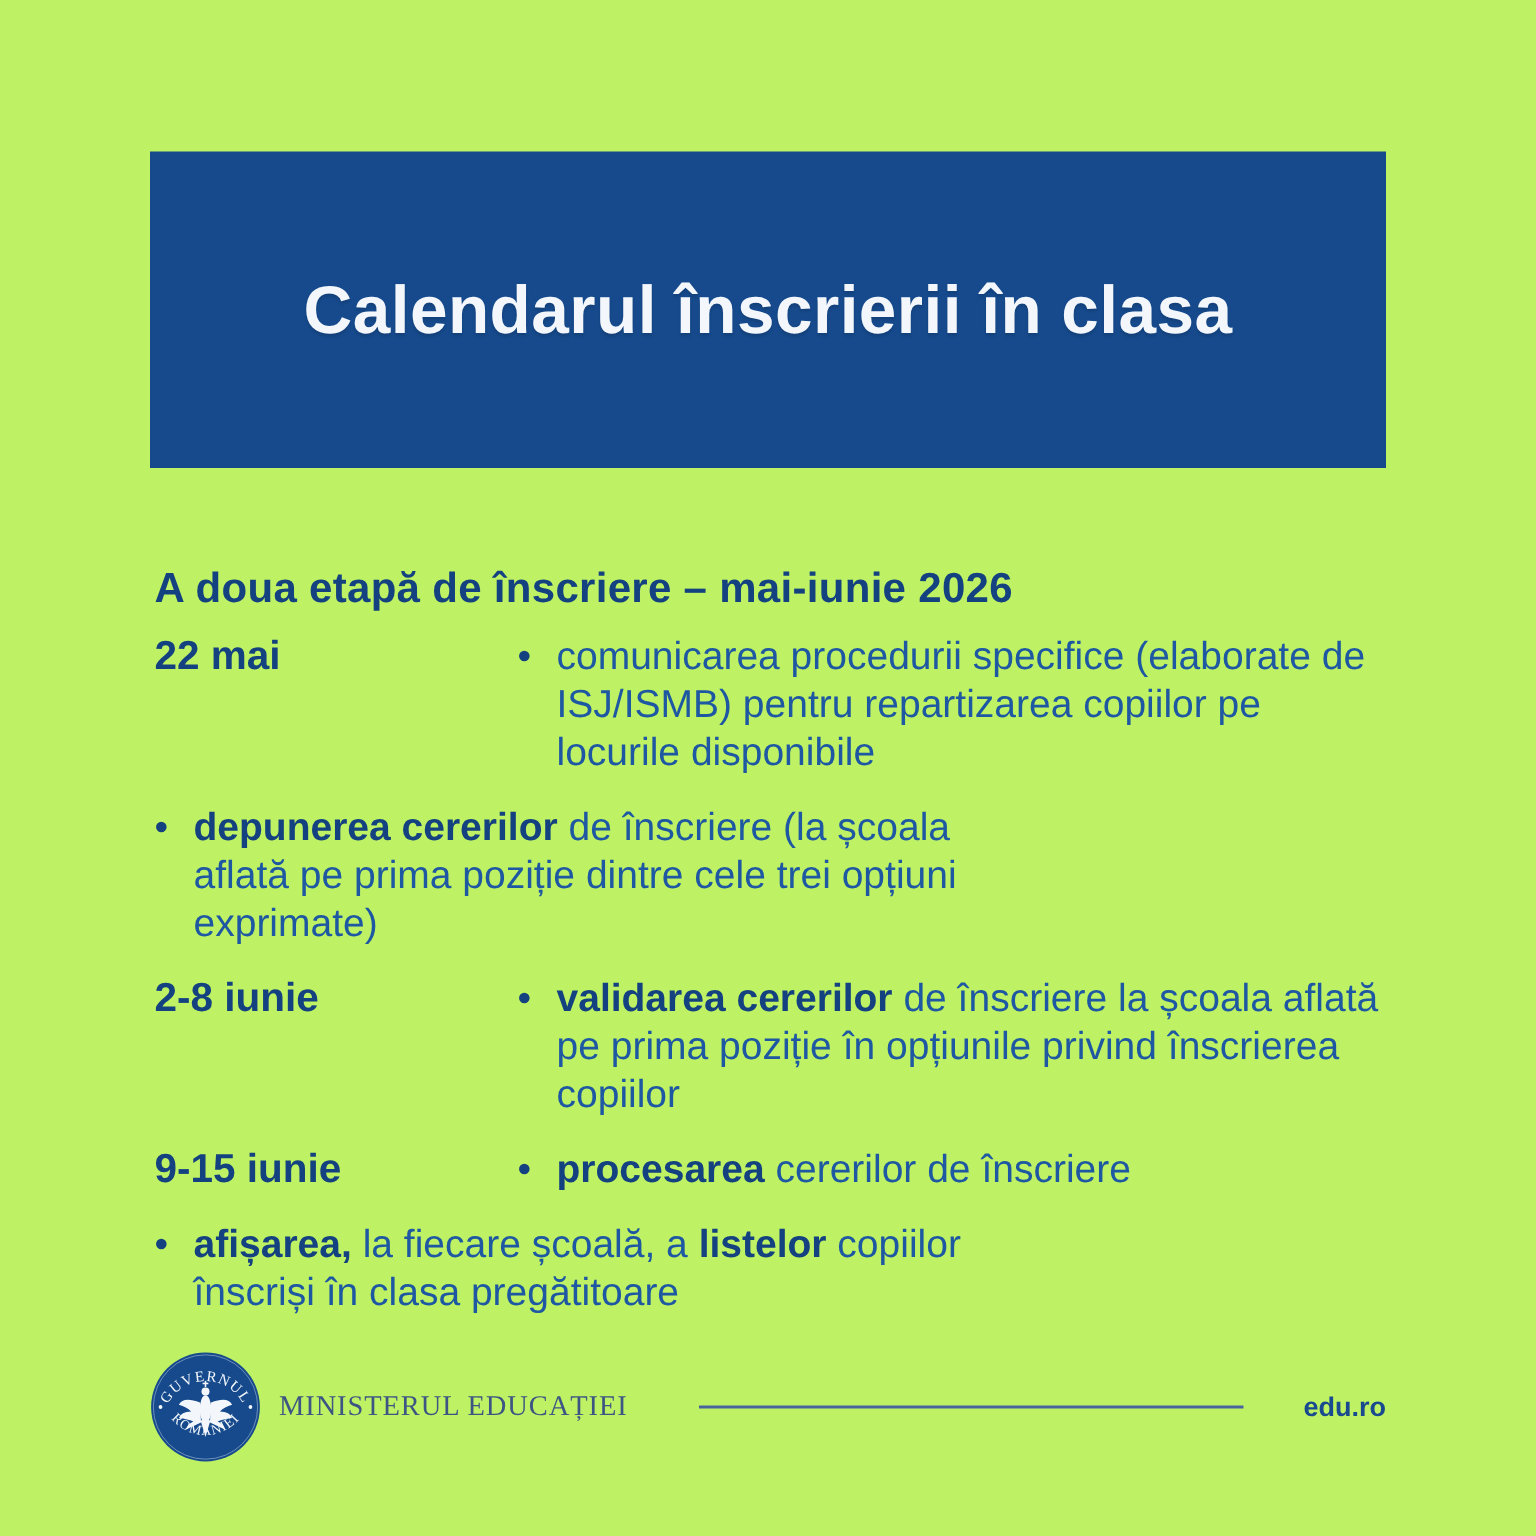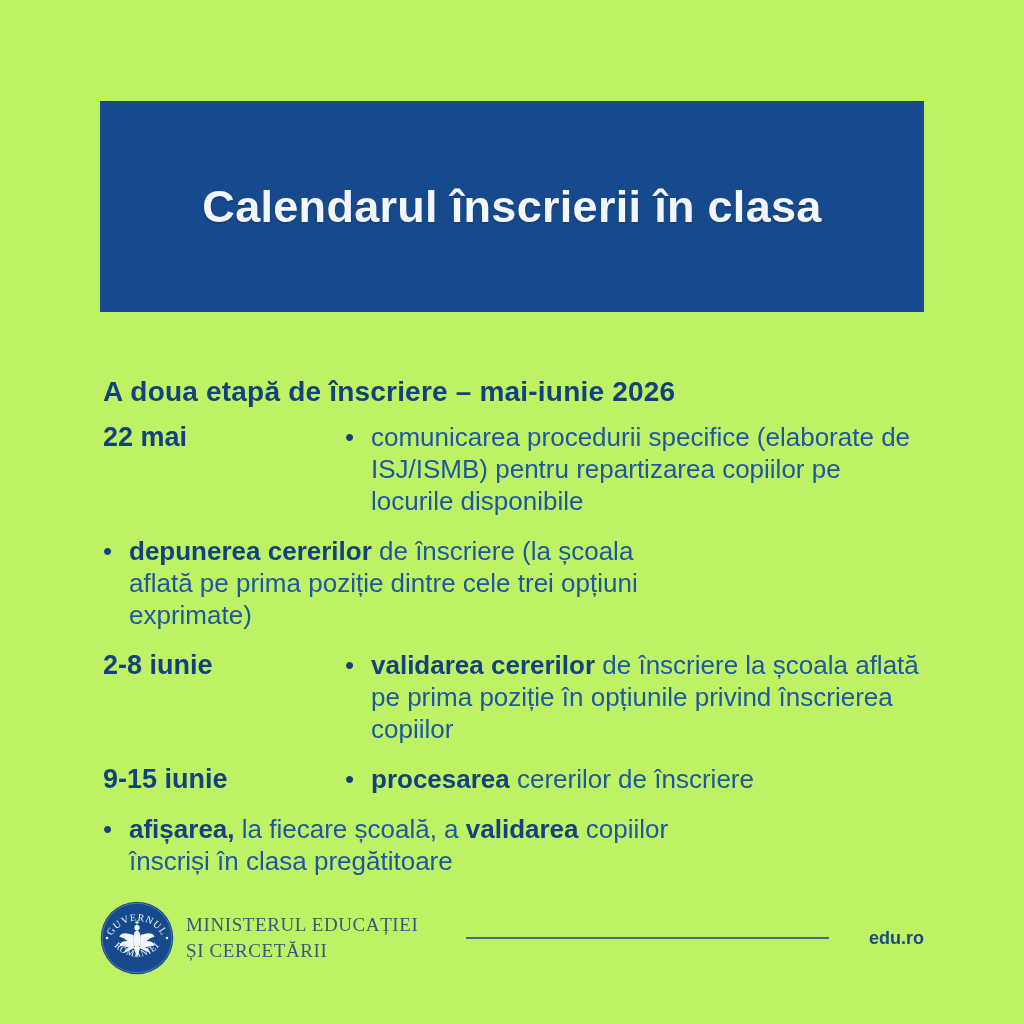--- a/index.html
+++ b/index.html
@@ -139,21 +139,21 @@
     </div>
 
     <div class="row">
       <div class="date">9-15 iunie</div>
       <div class="bullet">•</div>
       <div class="text"><span class="bold">procesarea</span><span> cererilor de înscriere</span></div>
     </div>
 
     <div class="row">
       <div class="bullet">•</div>
-      <div class="text"><span class="bold">afișarea,</span><span> la fiecare școală, a </span><span class="bold">validarea</span><span> copiilor înscriși în clasa pregătitoare</span></div>
+      <div class="text"><span class="bold">afișarea,</span><span> la fiecare școală, a </span><span class="bold">listelor</span><span> copiilor înscriși în clasa pregătitoare</span></div>
     </div>
   </div>
 
   <div class="footer">
 
     <svg class="seal" width="74" height="74" viewBox="0 0 100 100" aria-hidden="true">
       <circle cx="50" cy="50" r="49" fill="#164a8c"></circle>
       <circle cx="50" cy="50" r="47" fill="none" stroke="#f3f7fc" stroke-width="0.8" opacity="0.45"></circle>
       <defs>
         <path id="arcTop" d="M 13,56 A 38,38 0 0 1 87,56"></path>
@@ -173,21 +173,20 @@
         <path d="M45 46 Q30 40 26 48 Q33 50 37 54 Q28 54 26 60 Q34 61 39 63 Q33 66 33 70 L46 64 Z"></path>
         <path d="M55 46 Q70 40 74 48 Q67 50 63 54 Q72 54 74 60 Q66 61 61 63 Q67 66 67 70 L54 64 Z"></path>
         <path d="M45.5 62 L50 77 L54.5 62 Z"></path>
       </g>
       <circle cx="9.5" cy="50" r="1.7" fill="#f3f7fc"></circle>
       <circle cx="90.5" cy="50" r="1.7" fill="#f3f7fc"></circle>
     </svg>
 
     <div class="ministry">
       <div>MINISTERUL EDUCAȚIEI</div>
-      <div>ȘI CERCETĂRII</div>
     </div>
 
     <div class="divider"></div>
 
     <div class="site">edu.ro</div>
   </div>
 
 </div>
 
 </body></html>

